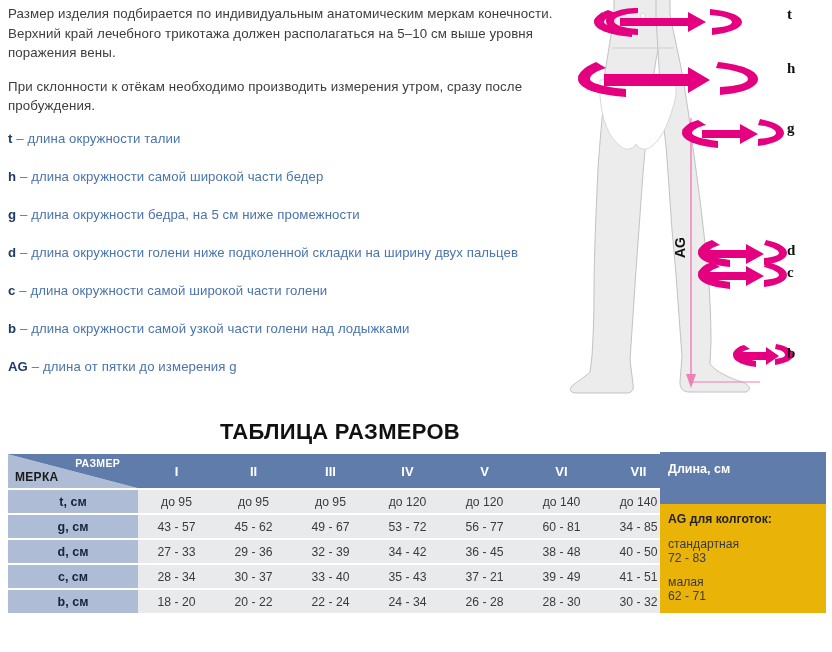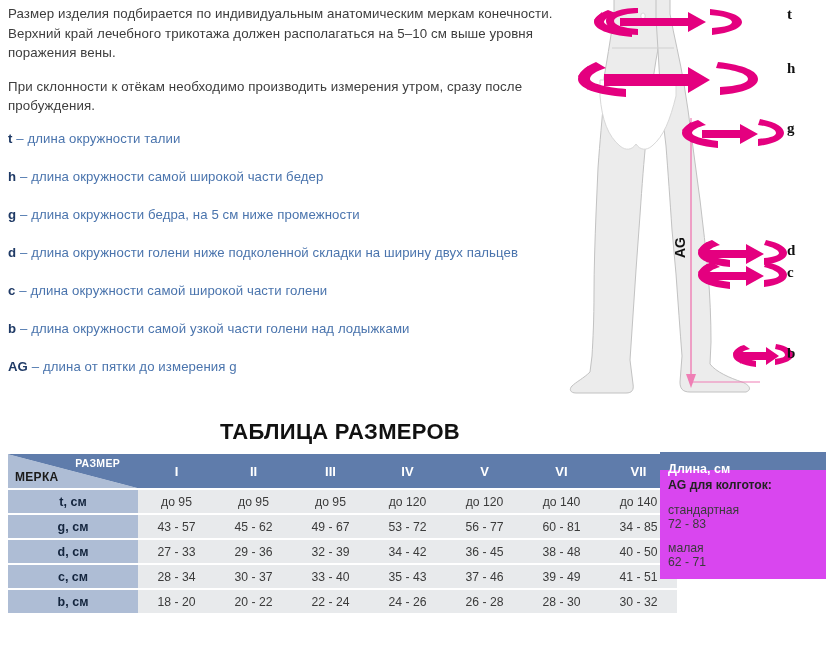--- a/index.html
+++ b/index.html
@@ -110,25 +110,25 @@
     font-size:12.2px;text-align:center;height:23px;width:77px;
   }
 
   
   #len-panel{
     position:absolute;left:660px;top:452px;width:166px;
   }
   #len-head{
     background:#5f7cab;color:#fff;
     font-size:12.5px;font-weight:bold;
-    height:18px;line-height:34px;
+    height:52px;line-height:34px;
     padding-left:8px;box-sizing:border-box;
   }
   #len-body{
-    background:#d946ef;
+    background:#eab308;
     padding:8px 0 10px 8px;box-sizing:border-box;
   }
   #len-body .ltitle{
     font-size:12.2px;font-weight:bold;color:#222;
     margin-bottom:11px;
   }
   .lrow{
     display:flex;justify-content:space-between;
     font-size:12.2px;color:#3b3b3b;
     margin-bottom:10px;
@@ -350,30 +350,30 @@
       <td class="cell">36 - 45</td>
       <td class="cell">38 - 48</td>
       <td class="cell">40 - 50</td>
     </tr>
     <tr>
       <td class="rowlabel">c, см</td>
       <td class="cell">28 - 34</td>
       <td class="cell">30 - 37</td>
       <td class="cell">33 - 40</td>
       <td class="cell">35 - 43</td>
-      <td class="cell">37 - 46</td>
+      <td class="cell">37 - 21</td>
       <td class="cell">39 - 49</td>
       <td class="cell">41 - 51</td>
     </tr>
     <tr>
       <td class="rowlabel">b, см</td>
       <td class="cell">18 - 20</td>
       <td class="cell">20 - 22</td>
       <td class="cell">22 - 24</td>
-      <td class="cell">24 - 26</td>
+      <td class="cell">24 - 34</td>
       <td class="cell">26 - 28</td>
       <td class="cell">28 - 30</td>
       <td class="cell">30 - 32</td>
     </tr>
   </tbody>
 </table>
 
 <div id="len-panel">
   <div id="len-head">Длина, см</div>
   <div id="len-body">

